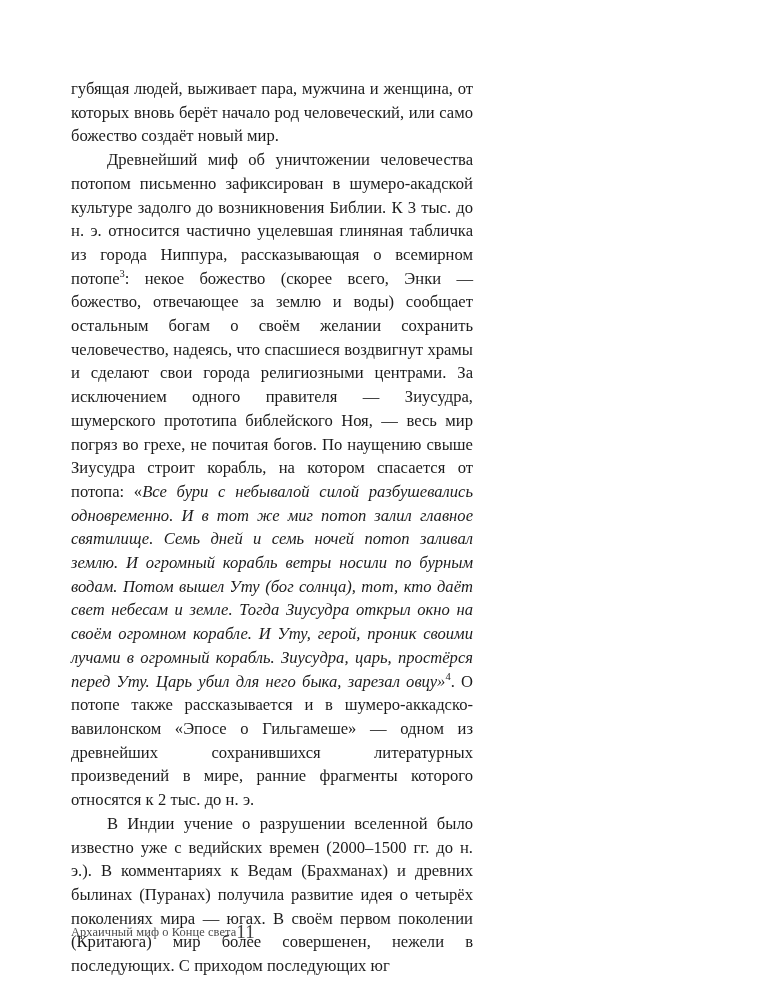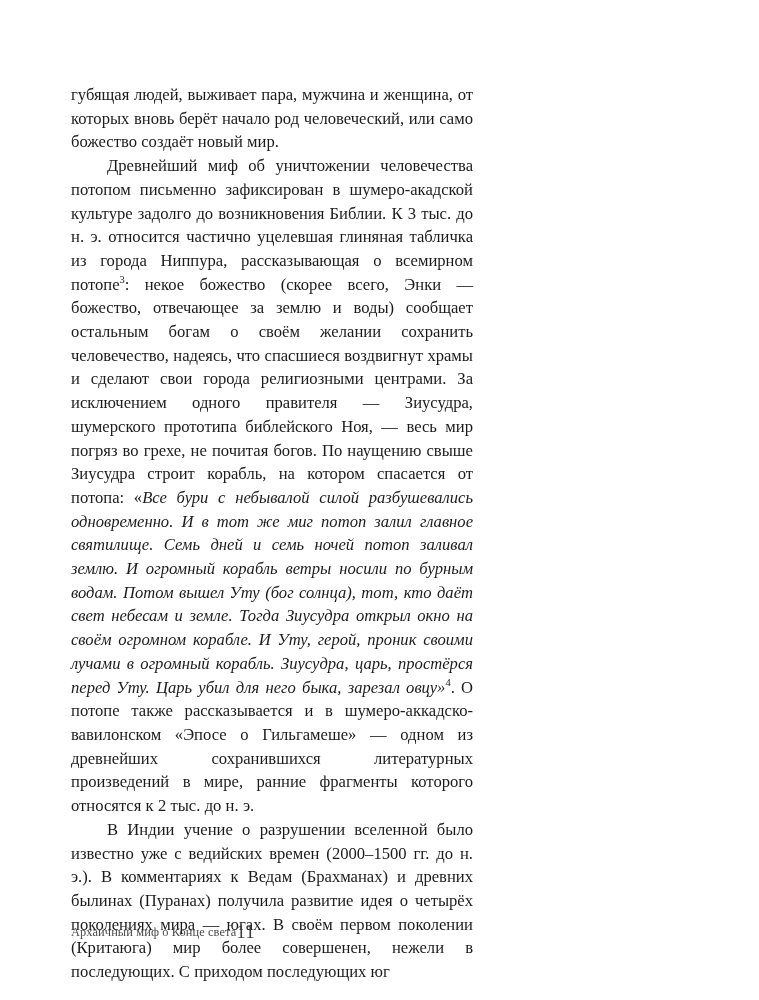--- a/index.html
+++ b/index.html
@@ -14,21 +14,21 @@
     height: 1000px;
     background: #ffffff;
     overflow: hidden;
     font-family: "Liberation Serif", "DejaVu Serif", serif;
     -webkit-font-smoothing: antialiased;
   }
 
   .text-column {
     position: absolute;
     left: 71px;
-    top: 83px;
+    top: 77px;
     width: 402px;
   }
 
   .para {
     margin: 0;
     font-family: "Liberation Serif", "DejaVu Serif", serif;
     font-size: 16.6px;
     line-height: 23.7px;
     color: #1b1b1b;
     text-align: justify;

